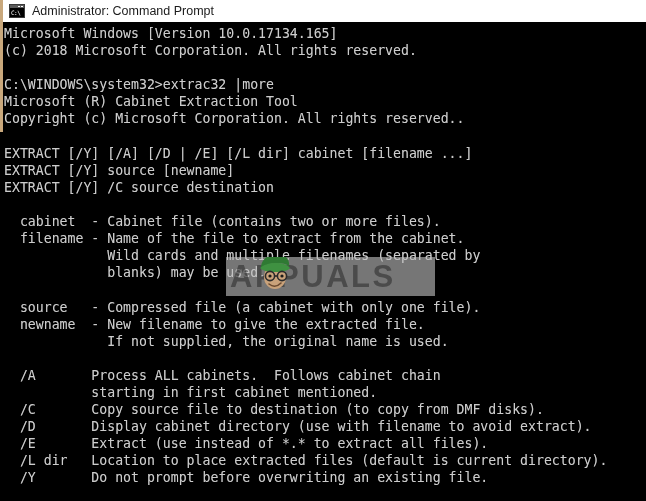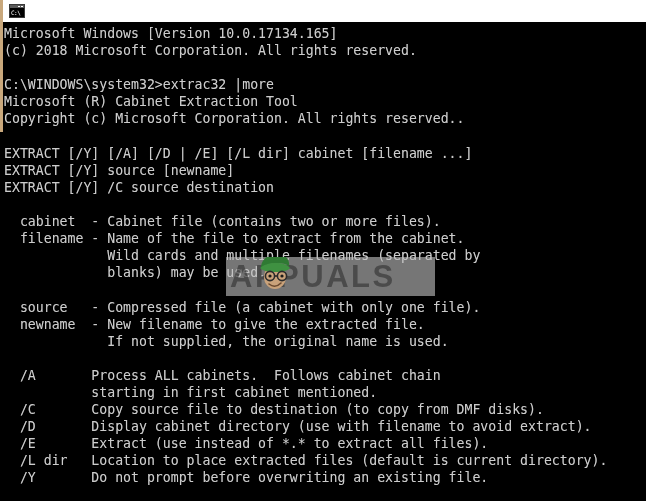--- a/index.html
+++ b/index.html
@@ -153,20 +153,21 @@
 <body>
 
 <div id="app">
 
   <div id="titlebar">
     <div id="titlebar-left-accent"></div>
     <div class="cmd-icon">
       <div class="bar"></div>
       <div class="screen">C:\</div>
     </div>
+    <div id="titlebar-title">Administrator: Command Prompt</div>
   </div>
 
   <div id="console">
     <div id="console-left-accent"></div>
     <div id="console-text"><div class="line">Microsoft Windows [Version 10.0.17134.165]</div><div class="line">(c) 2018 Microsoft Corporation. All rights reserved.</div><div class="line blank">&nbsp;</div><div class="line">C:\WINDOWS\system32&gt;extrac32 |more</div><div class="line">Microsoft (R) Cabinet Extraction Tool</div><div class="line">Copyright (c) Microsoft Corporation. All rights reserved..</div><div class="line blank">&nbsp;</div><div class="line">EXTRACT [/Y] [/A] [/D | /E] [/L dir] cabinet [filename ...]</div><div class="line">EXTRACT [/Y] source [newname]</div><div class="line">EXTRACT [/Y] /C source destination</div><div class="line blank">&nbsp;</div><div class="line">  cabinet  - Cabinet file (contains two or more files).</div><div class="line">  filename - Name of the file to extract from the cabinet.</div><div class="line">             Wild cards and multiple filenames (separated by</div><div class="line">             blanks) may be used.</div><div class="line blank">&nbsp;</div><div class="line">  source   - Compressed file (a cabinet with only one file).</div><div class="line">  newname  - New filename to give the extracted file.</div><div class="line">             If not supplied, the original name is used.</div><div class="line blank">&nbsp;</div><div class="line">  /A       Process ALL cabinets.  Follows cabinet chain</div><div class="line">           starting in first cabinet mentioned.</div><div class="line">  /C       Copy source file to destination (to copy from DMF disks).</div><div class="line">  /D       Display cabinet directory (use with filename to avoid extract).</div><div class="line">  /E       Extract (use instead of *.* to extract all files).</div><div class="line">  /L dir   Location to place extracted files (default is current directory).</div><div class="line">  /Y       Do not prompt before overwriting an existing file.</div><div class="line blank">&nbsp;</div></div>
 
     <div id="watermark">
       <div id="watermark-text">APPUALS</div>
       <svg id="watermark-mascot" viewBox="0 0 40 44">
 

